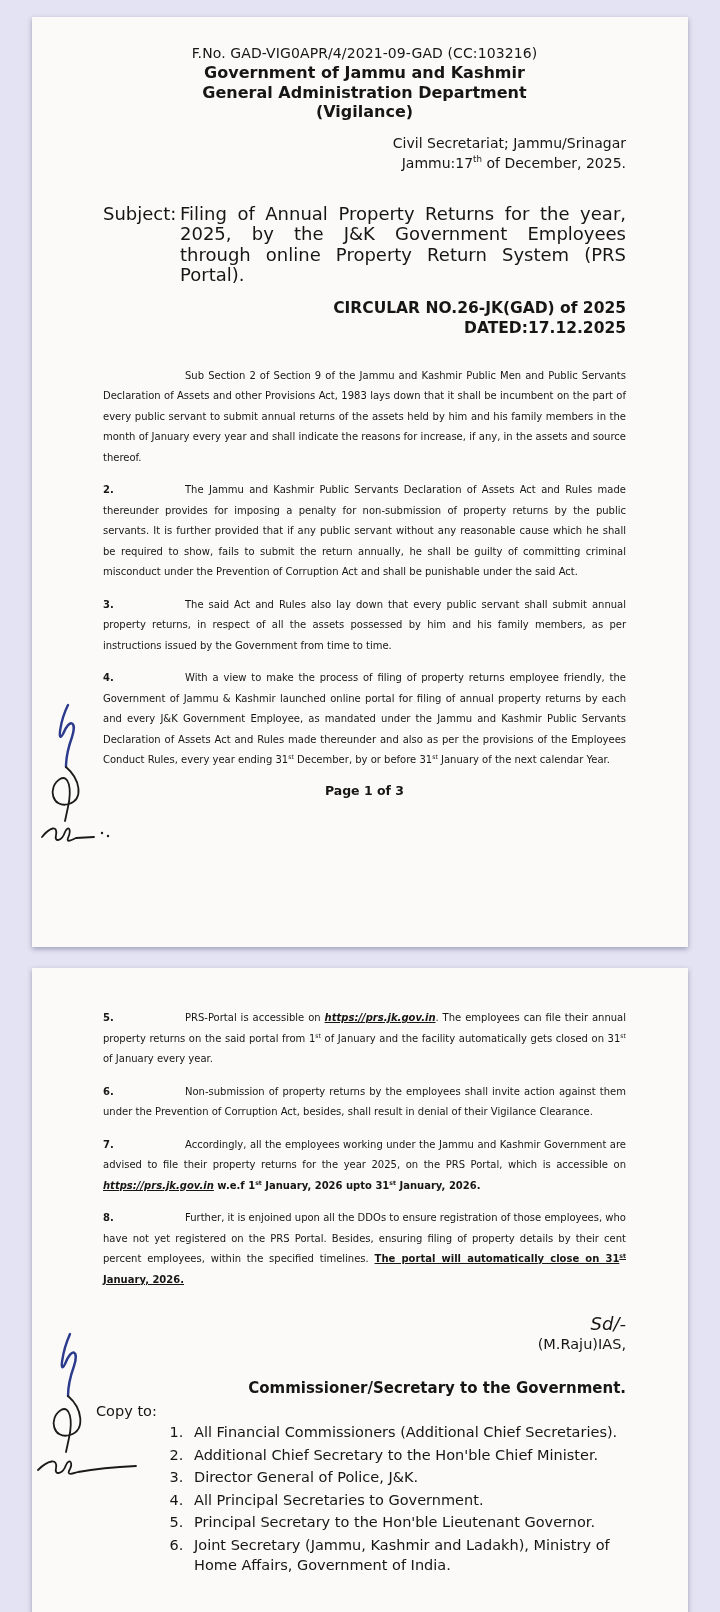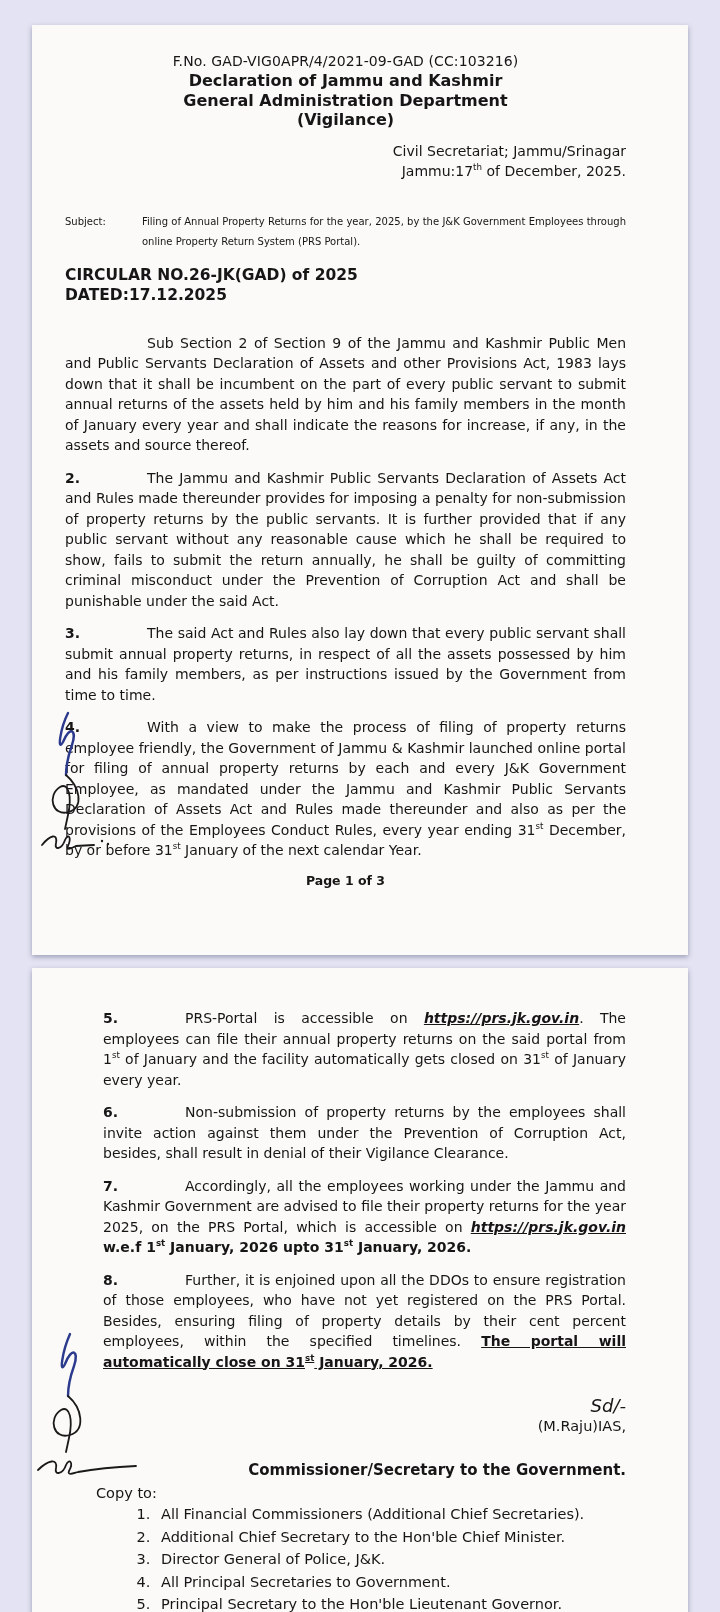--- a/index.html
+++ b/index.html
@@ -12,61 +12,61 @@
     font-family:"DejaVu Sans","Liberation Sans",sans-serif;
     color:#161616;
     -webkit-font-smoothing:antialiased;
   }
   .page {
     position:absolute; left:32px; width:656px;
     background:#fbfaf8;
     box-shadow:0 2px 5px rgba(70,70,110,0.45);
     box-sizing:border-box;
   }
-  .page-1 { top:25px; height:930px; padding:28px 62px 0 33px; }
+  .page-1 { top:17px; height:930px; padding:28px 62px 0 71px; }
   .page-2 { top:968px; height:700px; padding:40px 62px 0 71px; }
 
   .fno { text-align:center; font-size:14px; letter-spacing:0.1px; }
   .org-block { text-align:center; font-weight:bold; font-size:16px; line-height:19.5px; margin-top:2px; }
   .place-date { text-align:right; font-size:14px; line-height:20.5px; margin-top:11px; }
 
-  .subject { display:flex; margin-top:30px; font-size:10px; line-height:20.5px;justify-content:space-between; }
+  .subject { display:flex; margin-top:30px; font-size:18px; line-height:20.5px;justify-content:space-between; }
   .subject .s-label { width:77px; flex:none; }
   .subject .s-text { flex:1; text-align:justify; margin:0; }
 
-  .circular-head { text-align:left; font-weight:bold; font-size:15.5px; line-height:20px; margin-top:12px; }
+  .circular-head { text-align:right; font-weight:bold; font-size:15.5px; line-height:20px; margin-top:12px; }
 
   .paras { margin-top:28px; }
-  .para { position:relative; margin-bottom:12px; font-size:14px; line-height:20.5px; }
+  .para { position:relative; margin-bottom:12px; font-size:10px; line-height:20.5px; }
   .para .pnum { position:absolute; left:0; top:0; font-weight:bold; }
   .para .ptext { margin:0; text-align:justify; text-indent:82px; }
   sup { font-size:0.62em; line-height:0; }
 
   .page-footer { text-align:center; font-weight:bold; font-size:12.5px; margin-top:8px; }
 
   .sig-block { text-align:right; margin-top:24px; font-size:14.5px; line-height:20px; }
   .sig-sd { font-style:italic; font-size:18px; }
   .sig-designation { font-weight:bold; font-size:15px; line-height:22px;margin-top:23px; }
 
   .copy-to { margin-top:4px; font-size:14.5px; }
   .copy-label { margin-left:-7px; }
   ol.copy-list { margin:3px 0 0 0; padding-left:52px; }
-  ol.copy-list li { margin-bottom:2px; line-height:20.5px; padding-left:6px; }
+  ol.copy-list li { margin-bottom:2px; line-height:20.5px; padding-left:6px;margin-left:33px; }
 
   .ink { position:absolute; pointer-events:none; }
   .ink-1 { left:6px; top:682px; }
   .ink-2 { left:4px; top:352px; }
 </style>
 </head>
 <body>
 
 <div class="page page-1">
   <div class="fno">F.No. GAD-VIG0APR/4/2021-09-GAD (CC:103216)</div>
   <div class="org-block">
-    <div>Declaration of Jammu and Kashmir</div>
+    <div>Government of Jammu and Kashmir</div>
     <div>General Administration Department</div>
     <div>(Vigilance)</div>
   </div>
   <div class="place-date">
     <div>Civil Secretariat; Jammu/Srinagar</div>
     <div><span>Jammu:17</span><sup>th</sup><span> of December, 2025.</span></div>
   </div>
 
   <div class="subject">
     <span class="s-label">Subject:</span>

